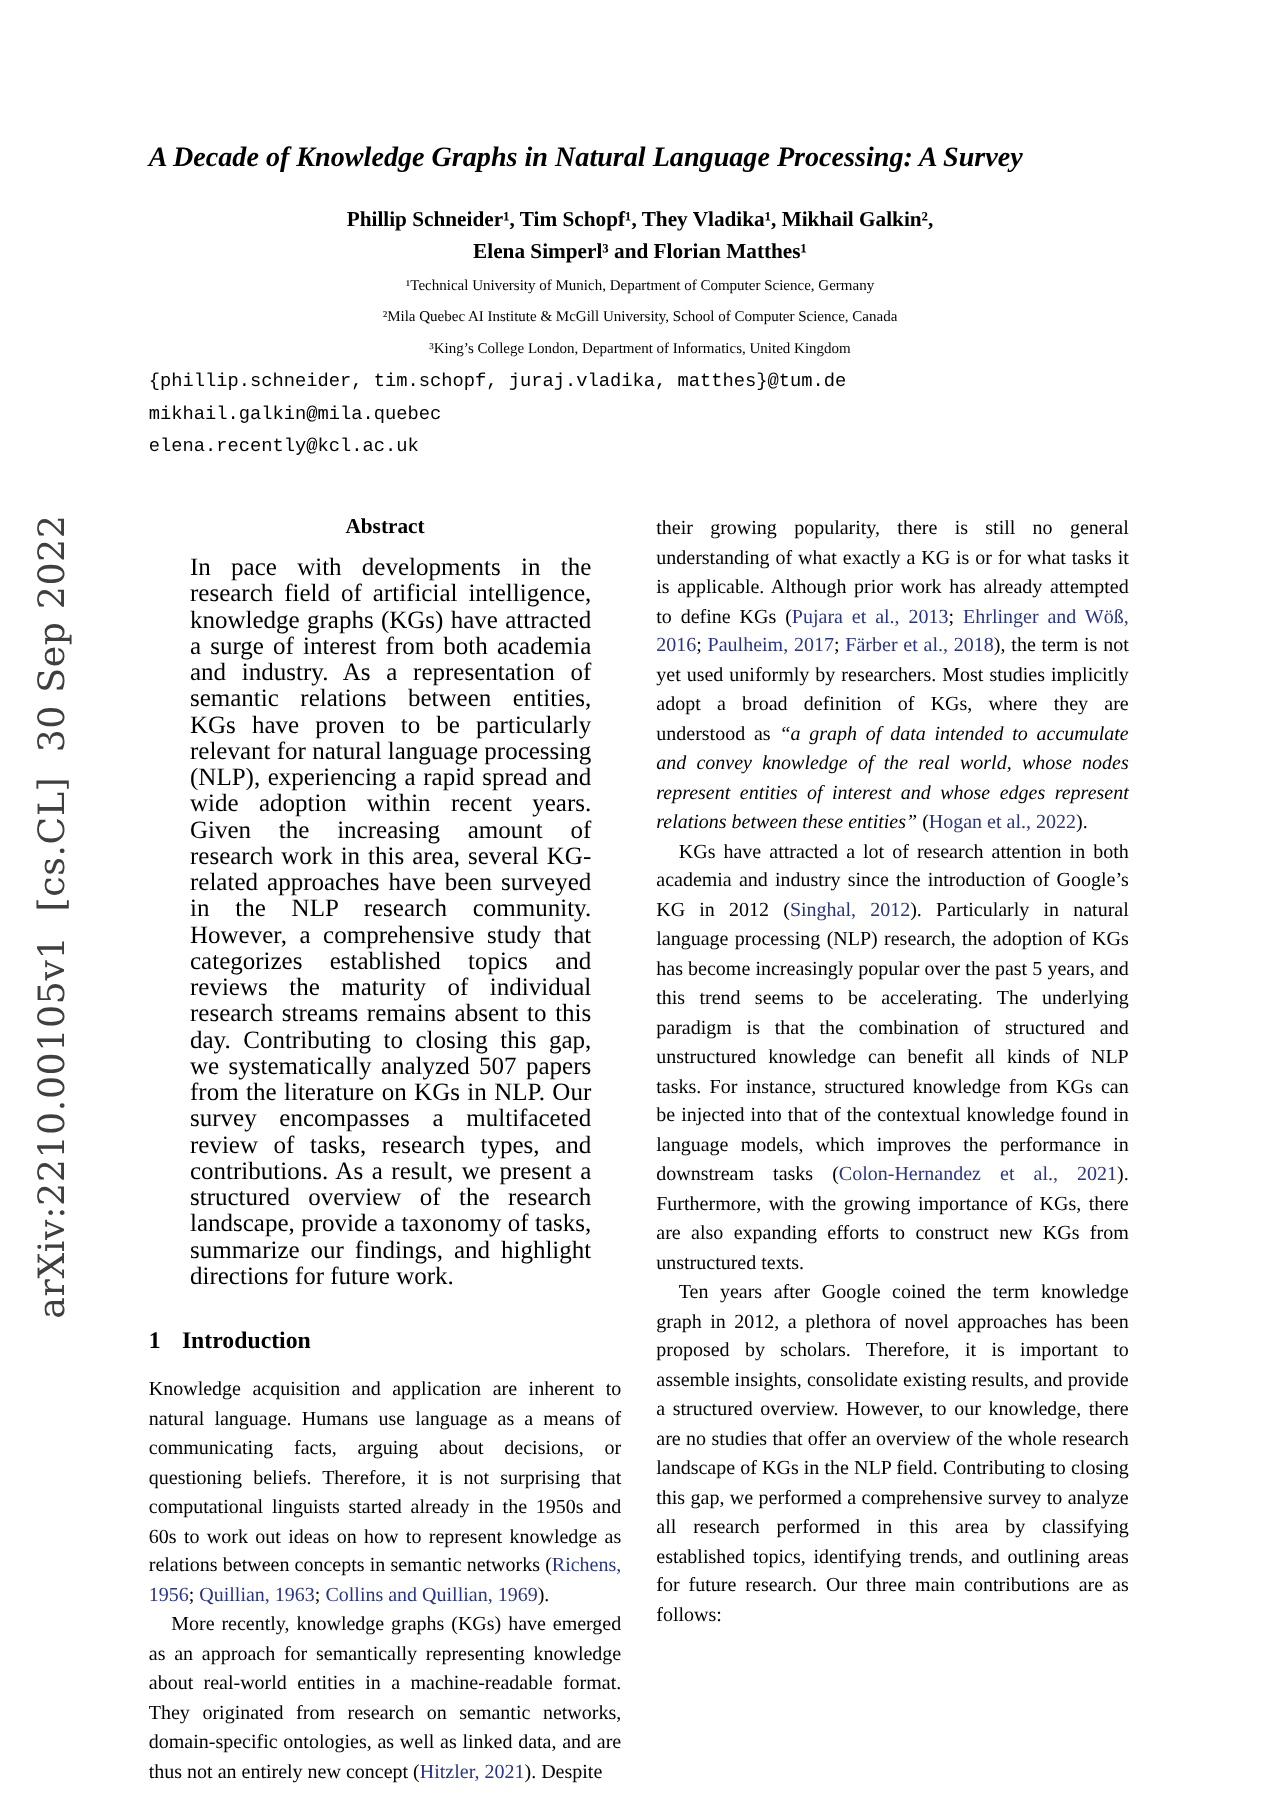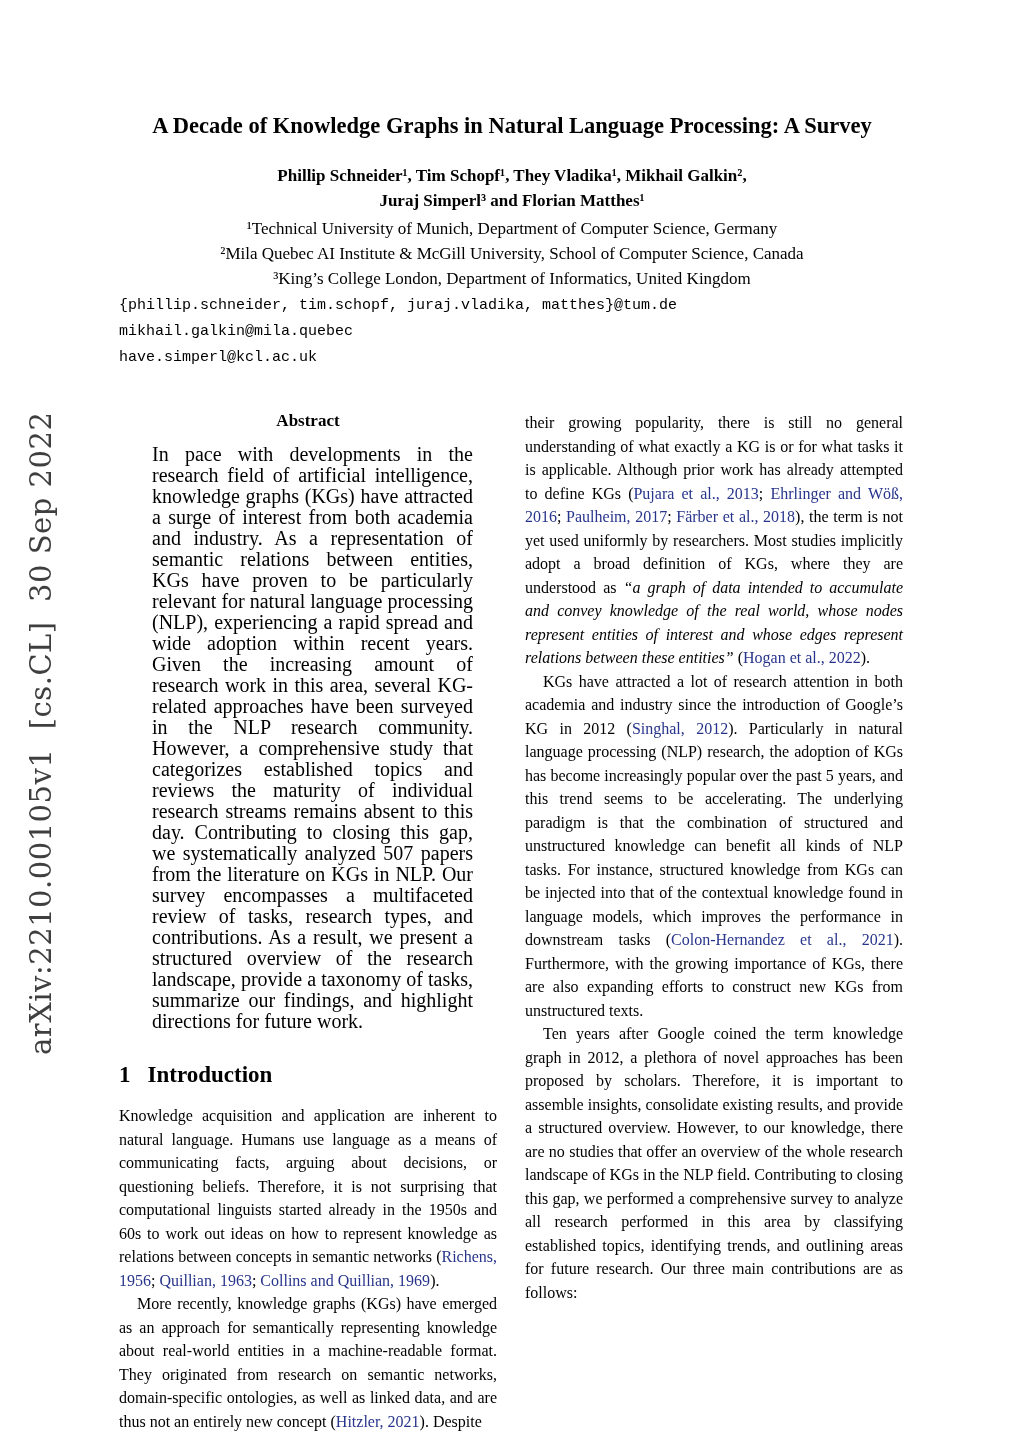--- a/index.html
+++ b/index.html
@@ -11,62 +11,62 @@
     color:#000;
   }
   .watermark {
     position:absolute; left:24px; top:1055px;
     transform:rotate(-90deg); transform-origin:0 0;
     font-size:29px; letter-spacing:.5px;
     white-space:pre; color:var(--wm,#444);
     font-family:"DejaVu Serif", serif;
   }
   .content { padding:112px 119px 0 119px; }
-  .title { text-align:center; font-weight:bold; font-size:22.5px; line-height:1.2; }
+  .title { text-align:left; font-weight:bold; font-size:22.5px; line-height:1.2;font-style:italic; }
   .authors { text-align:center; font-weight:bold; font-size:17px; line-height:25px; margin-top:24px; }
-  .affils { text-align:center; font-size:17px; line-height:25px; margin-top:3px; }
+  .affils { text-align:center; font-size:12px; line-height:25px; margin-top:3px; }
   .emails { text-align:left; font-family:"Liberation Mono", monospace; font-size:15px; line-height:26px; margin-top:2px; }
   .cols { display:flex; gap:28px; margin-top:40px; }
   .col { width:378px; }
   .abs-head { text-align:center; font-weight:bold; font-size:17px; margin-bottom:13px; }
   .abs-body { margin:0 24px 0 33px; font-size:20px; line-height:21px; text-align:justify; }
-  .sec-head { font-size:23px; font-weight:bold; margin:30px 0 16px; }
+  .sec-head { font-size:19px; font-weight:bold; margin:30px 0 16px; }
   .sec-num { margin-right:17px; }
   p.body { font-size:16px; line-height:23.5px; text-align:justify; }
   p.indent { text-indent:18px; }
   p.body + p.body { margin-top:0; }
   .cite { color:var(--link,#27348B); }
   .italic { font-style:italic;margin-top:25px; }
 </style>
 </head>
 <body>
 
 <div>
 
   <div class="watermark">arXiv:2210.00105v1  [cs.CL]  30 Sep 2022</div>
 
   <div class="content">
 
     <h1 class="title">A Decade of Knowledge Graphs in Natural Language Processing: A Survey</h1>
 
     <div class="authors">
       <div>Phillip Schneider¹, Tim Schopf¹, They Vladika¹, Mikhail Galkin²,</div>
-      <div>Juraj Simperl³ and Florian Matthes¹</div>
+      <div>Elena Simperl³ and Florian Matthes¹</div>
     </div>
 
     <div class="affils">
       <div>¹Technical University of Munich, Department of Computer Science, Germany</div>
       <div>²Mila Quebec AI Institute &amp; McGill University, School of Computer Science, Canada</div>
       <div>³King’s College London, Department of Informatics, United Kingdom</div>
     </div>
 
     <div class="emails">
       <div>{phillip.schneider, tim.schopf, juraj.vladika, matthes}@tum.de</div>
       <div>mikhail.galkin@mila.quebec</div>
-      <div>have.simperl@kcl.ac.uk</div>
+      <div>elena.recently@kcl.ac.uk</div>
     </div>
 
     <div class="cols">
 
       <div class="col">
         <div class="abs-head">Abstract</div>
         <p class="abs-body">In pace with developments in the research field of artificial intelligence, knowledge graphs (KGs) have attracted a surge of interest from both academia and industry. As a representation of semantic relations between entities, KGs have proven to be particularly relevant for natural language processing (NLP), experiencing a rapid spread and wide adoption within recent years. Given the increasing amount of research work in this area, several KG-related approaches have been surveyed in the NLP research community. However, a comprehensive study that categorizes established topics and reviews the maturity of individual research streams remains absent to this day. Contributing to closing this gap, we systematically analyzed 507 papers from the literature on KGs in NLP. Our survey encompasses a multifaceted review of tasks, research types, and contributions. As a result, we present a structured overview of the research landscape, provide a taxonomy of tasks, summarize our findings, and highlight directions for future work.</p>
 
         <h2 class="sec-head"><span class="sec-num">1</span><span>Introduction</span></h2>
 

